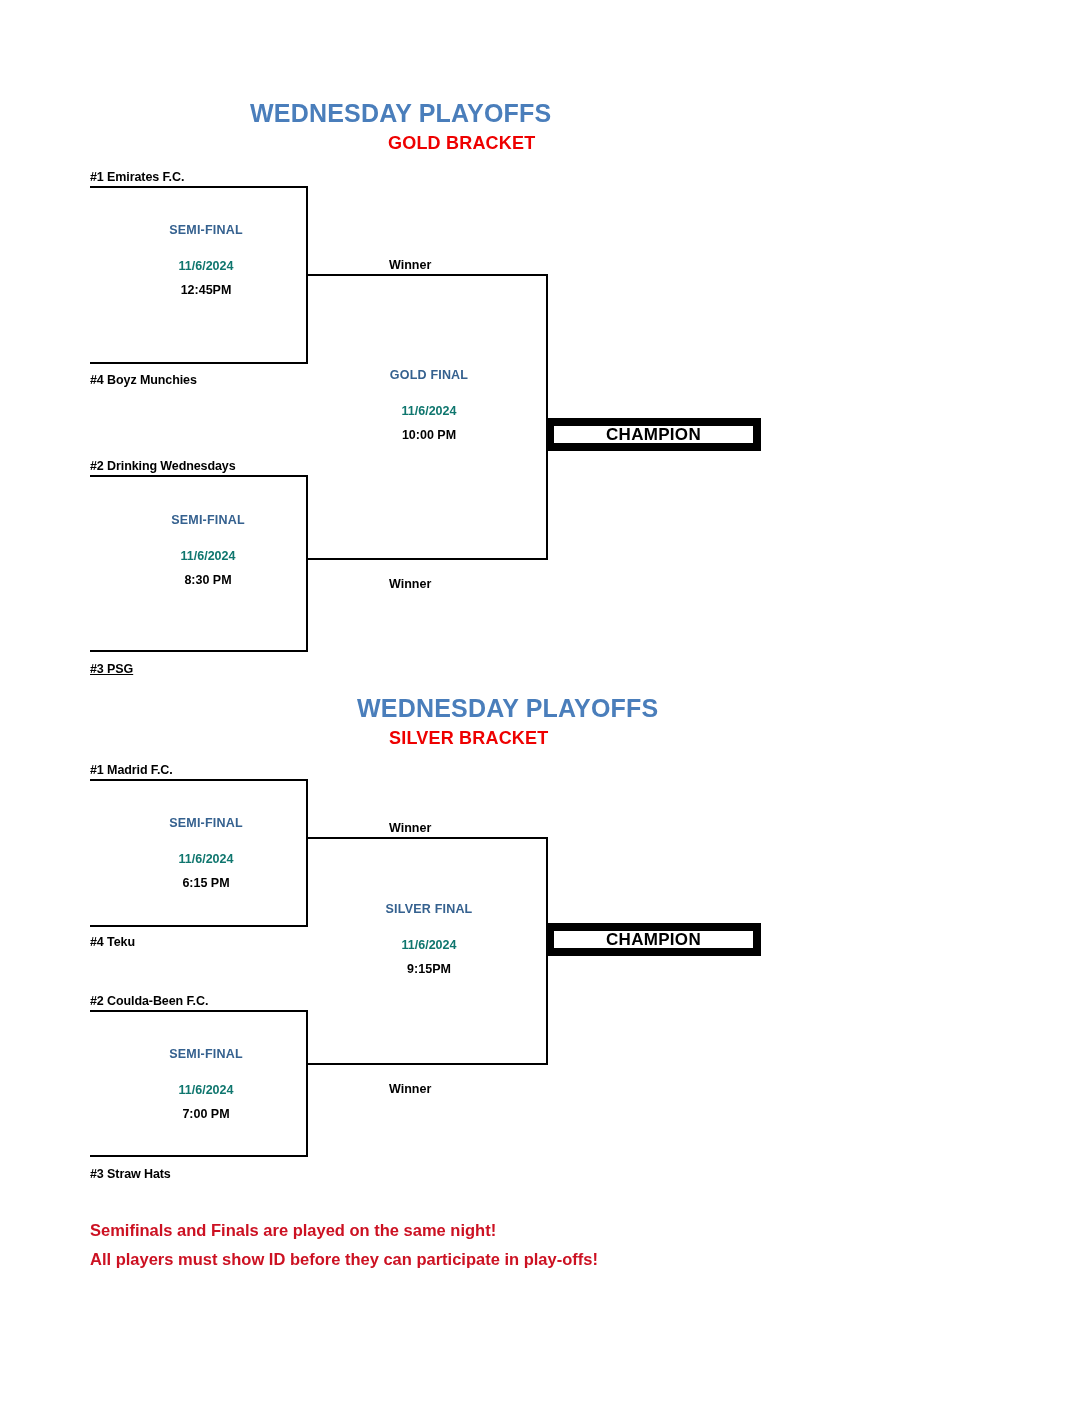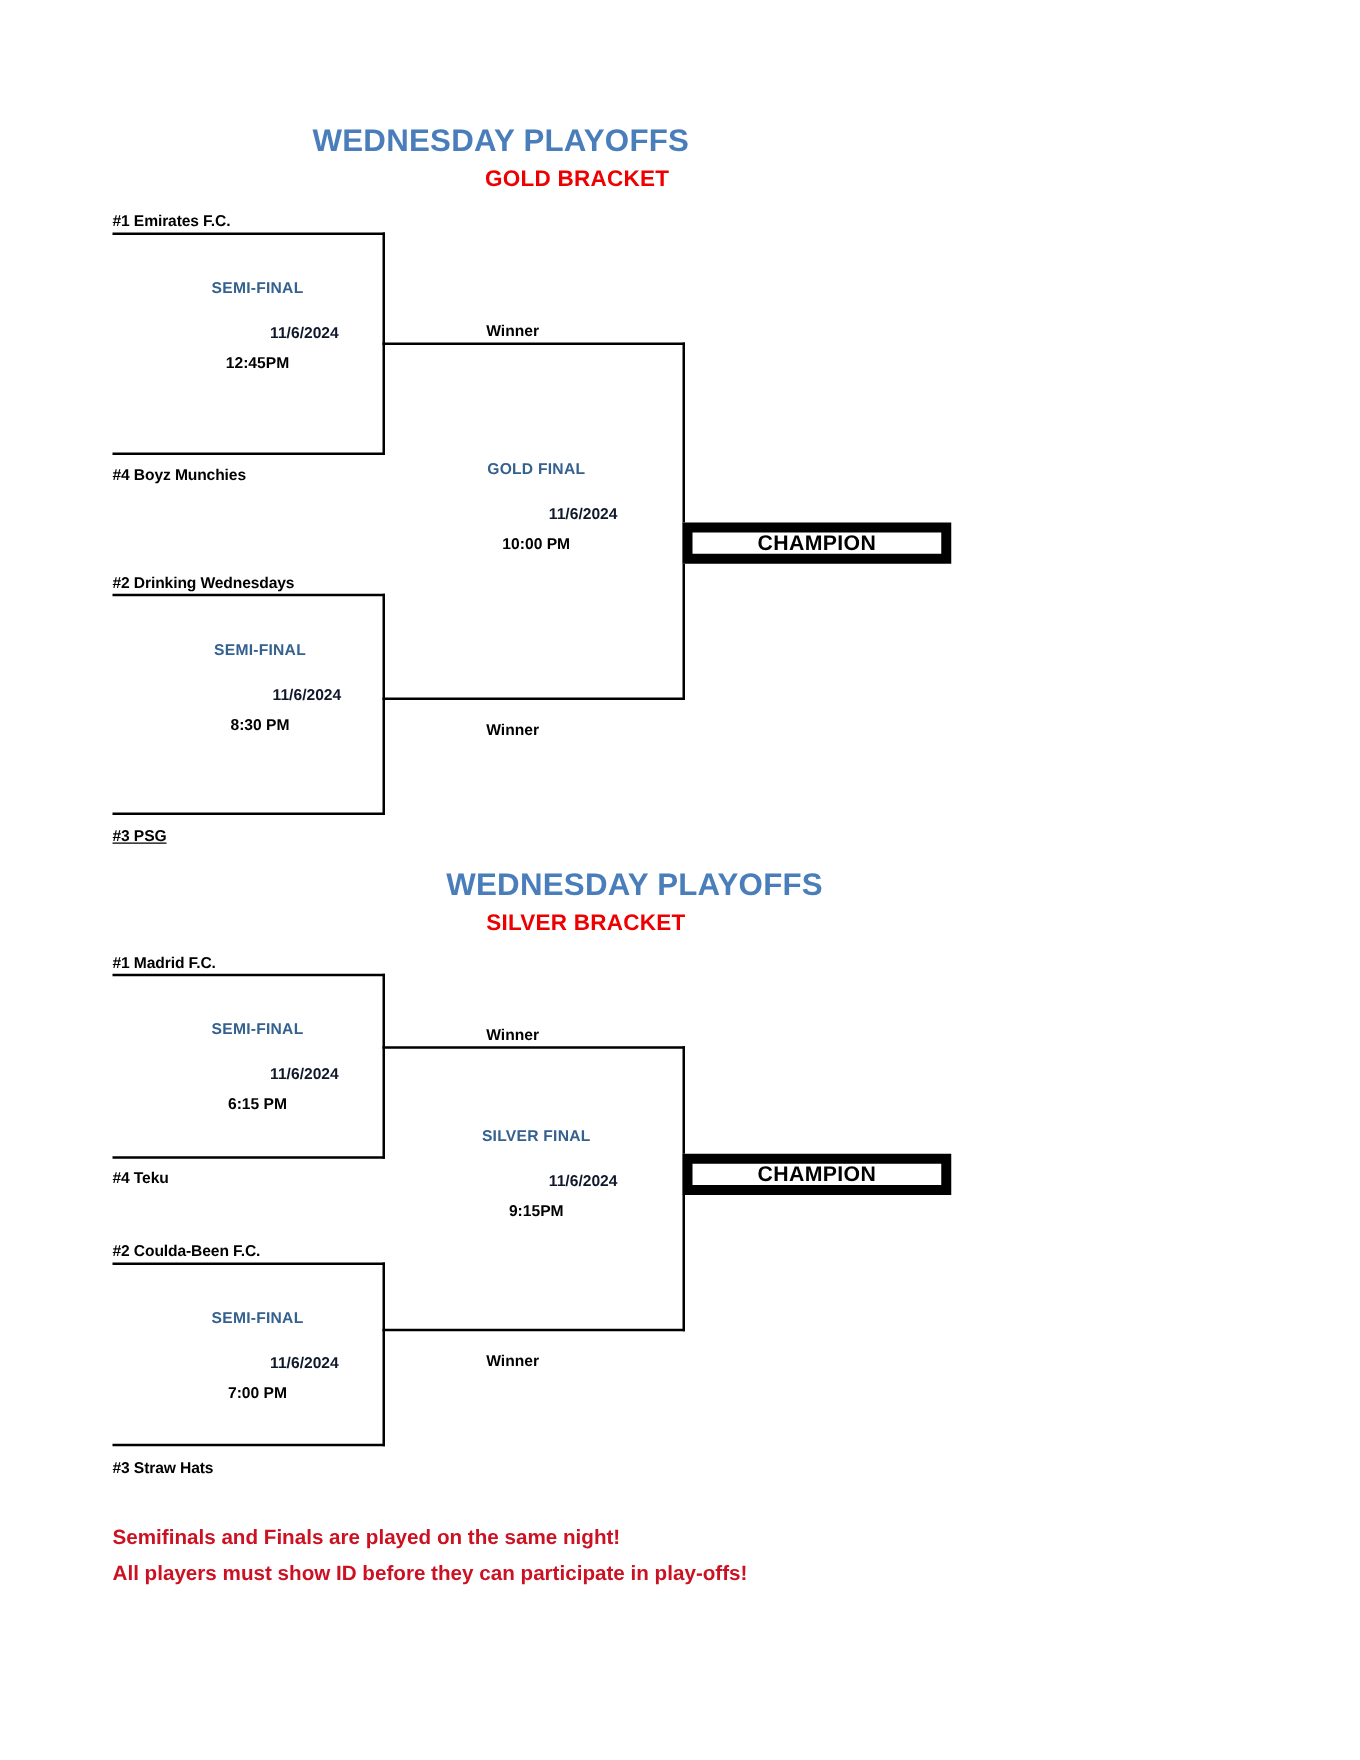--- a/index.html
+++ b/index.html
@@ -81,24 +81,23 @@
   .match-round {
     font-size: 12.5px;
     font-weight: bold;
     color: #35618f;
     letter-spacing: 0.2px;
     line-height: 1;
   }
   .match-date {
     font-size: 12.5px;
     font-weight: bold;
-    color: #0f172a;
+    color: #0f766e;
     line-height: 1;
     margin-top: 23px;
-    text-align: right;
   }
   .match-time {
     font-size: 12.5px;
     font-weight: bold;
     color: #000;
     line-height: 1;
     margin-top: 12px;
   }
 
   

